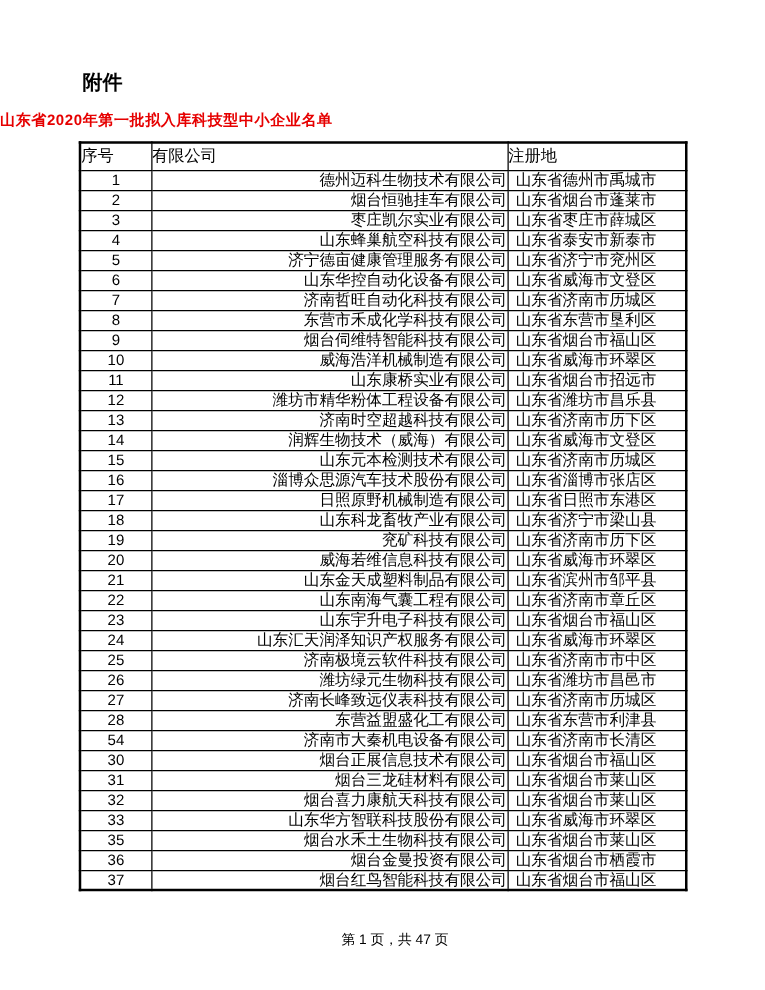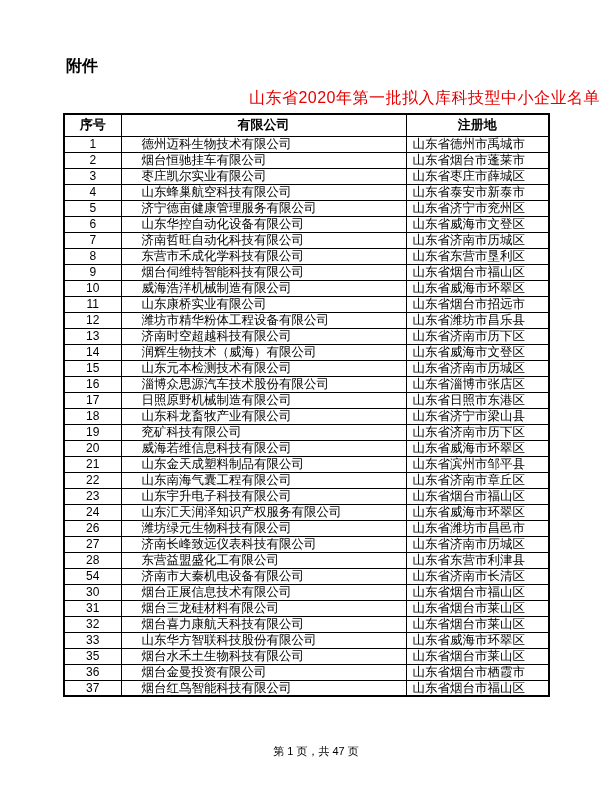--- a/index.html
+++ b/index.html
@@ -19,56 +19,56 @@
     top: 56px;
     font-size: 16px;
     font-weight: 700;
     font-family: "Liberation Sans", "DejaVu Sans", sans-serif;
   }
   .doc-title {
     position: absolute;
     left: 0;
     top: 88px;
     width: 100%;
-    text-align: right;
-    font-size: 16px;
-    font-weight: 400;
+    text-align: left;
+    font-size: 12px;
+    font-weight: 700;
     letter-spacing: 0.5px;
     font-family: "Liberation Sans", "DejaVu Sans", sans-serif;
   }
   table.company-table {
     position: absolute;
     left: 63px;
     top: 113px;
     width: 485px;
     border-collapse: collapse;
     table-layout: fixed;
     border: 2px solid #000000;
   }
   .company-table th, .company-table td {
     border: 1px solid #000000;
     overflow: hidden;
     white-space: nowrap;
   }
   .company-table th {
     height: 22px;
     font-size: 13px;
-    font-weight: 700;
-    text-align: center;
+    font-weight: 400;
+    text-align: left;
     vertical-align: middle;
   }
   .company-table td {
     height: 16px;
     font-size: 12.5px;
     line-height: 1;
     vertical-align: middle;
     padding: 0;
   }
   td.col-no { text-align: center; font-size: 12px; font-family: "Liberation Sans", "DejaVu Sans", sans-serif; }
-  td.col-name { text-align: left; padding-left: 20px; }
+  td.col-name { text-align: right; padding-left: 9px; }
   td.col-location { text-align: left; padding-left: 6px; }
   .page-footer {
     position: absolute;
     left: 16px;
     top: 744px;
     width: 100%;
     text-align: center;
     font-size: 11px;
     font-family: "Liberation Sans", "DejaVu Sans", sans-serif;
   }
@@ -210,20 +210,25 @@
           <td class="col-no">23</td>
           <td class="col-name">山东宇升电子科技有限公司</td>
           <td class="col-location">山东省烟台市福山区</td>
         </tr>
         <tr>
           <td class="col-no">24</td>
           <td class="col-name">山东汇天润泽知识产权服务有限公司</td>
           <td class="col-location">山东省威海市环翠区</td>
         </tr>
         <tr>
+          <td class="col-no">25</td>
+          <td class="col-name">济南极境云软件科技有限公司</td>
+          <td class="col-location">山东省济南市市中区</td>
+        </tr>
+        <tr>
           <td class="col-no">26</td>
           <td class="col-name">潍坊绿元生物科技有限公司</td>
           <td class="col-location">山东省潍坊市昌邑市</td>
         </tr>
         <tr>
           <td class="col-no">27</td>
           <td class="col-name">济南长峰致远仪表科技有限公司</td>
           <td class="col-location">山东省济南市历城区</td>
         </tr>
         <tr>

